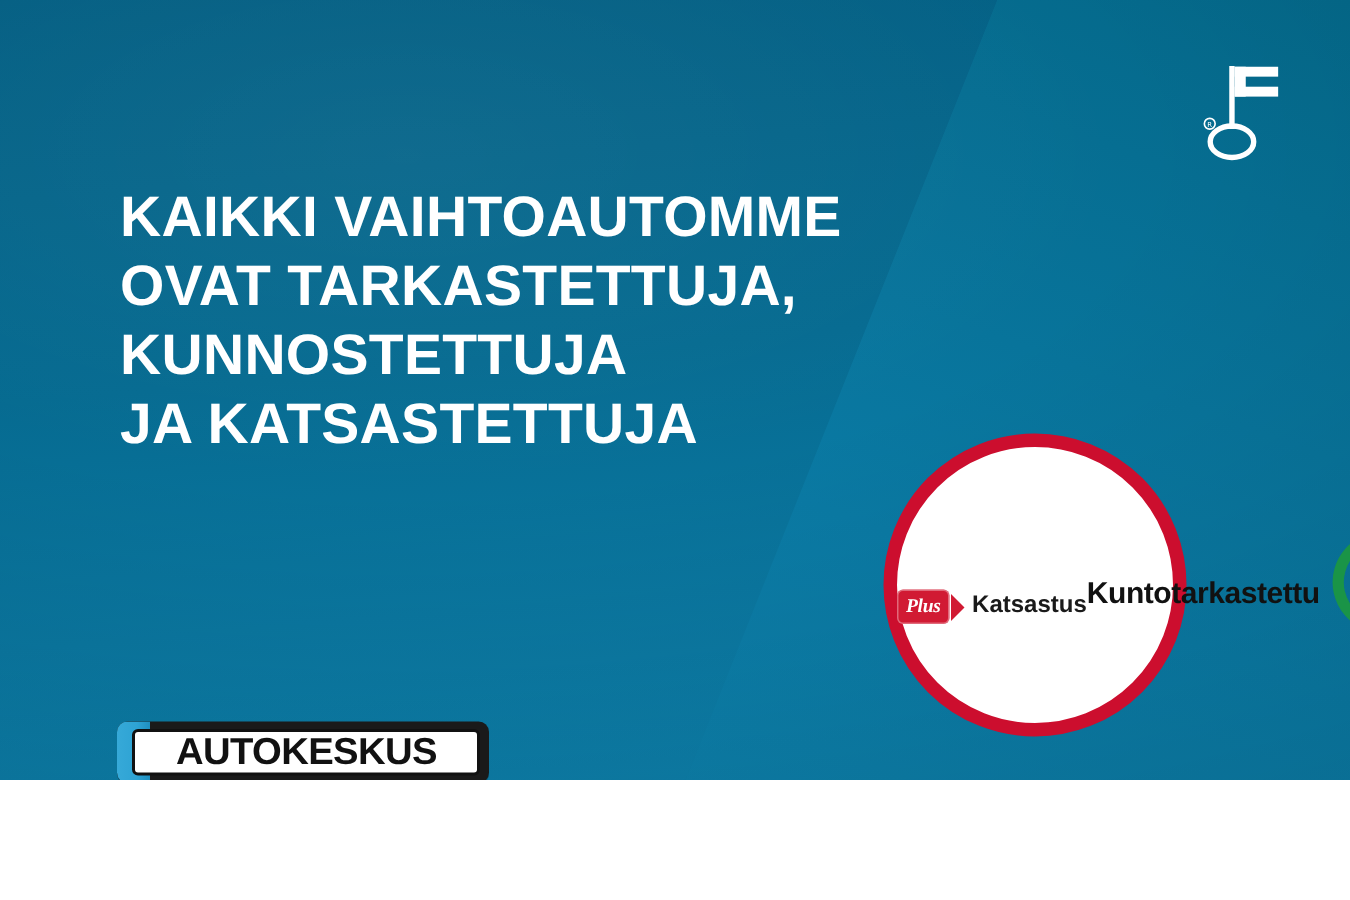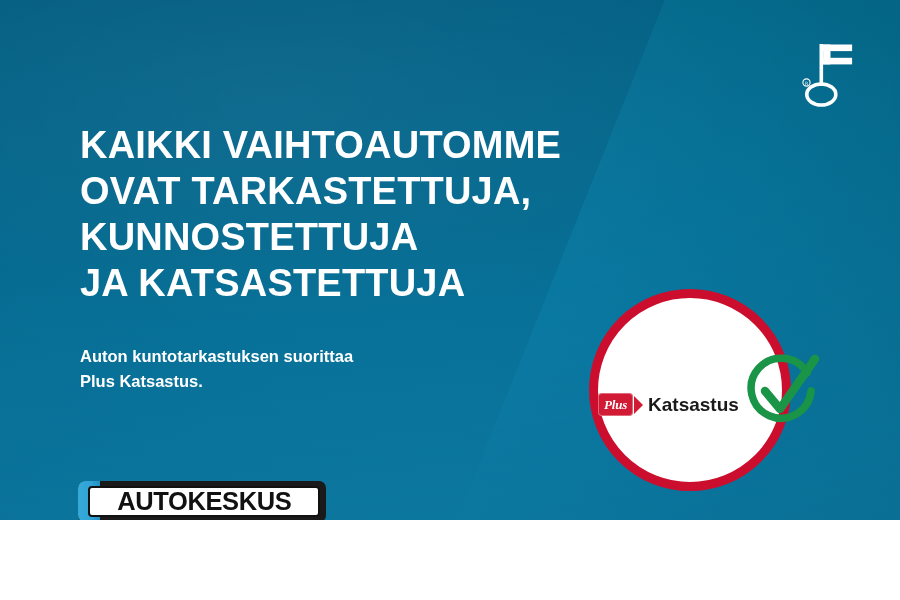--- a/index.html
+++ b/index.html
@@ -169,21 +169,21 @@
   .plus-tail {
     width: 0; height: 0;
     border-left: 9px solid #d11a33;
     border-bottom: 9px solid transparent;
     border-top: 9px solid transparent;
     margin-left: -1px;
     transform: translateY(1px);
   }
   .seal-brand-name {
     color: #1a1a1a;
-    font-size: 19px;
+    font-size: 16px;
     font-weight: bold;
     line-height: 1;
     margin-left: 3px;
     text-align: right;
   }
   .seal-title {
     margin-top: 12px;
     color: #111111;
     font-size: 20px;
     font-weight: bold;
@@ -218,40 +218,39 @@
       <circle cx="22.5" cy="56.5" r="3.6" fill="none" stroke="#ffffff" stroke-width="1.1"></circle>
       <text x="22.5" y="58.6" font-size="4.6" fill="#ffffff" text-anchor="middle" font-family="DejaVu Sans, sans-serif">R</text>
     </svg>
   </div>
 
   <div class="headline">KAIKKI VAIHTOAUTOMME
 OVAT TARKASTETTUJA,
 KUNNOSTETTUJA
 JA KATSASTETTUJA</div>
 
-  <div class="subhead">Auton kuntotarkastuksen suorittaa
-Plus Katsastus.</div>
 
   <div class="plate-wrap">
     <div class="plate">
       <div class="plate-eu-band"></div>
       <div class="plate-inner">
         <span class="plate-text">AUTOKESKUS</span>
       </div>
     </div>
   </div>
 
   <div class="seal">
     <div class="seal-brandrow">
       <div class="plus-chip">
         <span class="plus-chip-text">Plus</span>
       </div>
       <div class="plus-tail"></div>
       <span class="seal-brand-name">Katsastus</span>
     </div>
+    <div class="seal-title">Kuntotarkastettu</div>
     <div class="seal-check">
       <svg width="88" height="82" viewBox="0 0 88 82" aria-hidden="true">
 
         <path d="M68 22 A30 30 0 1 0 72 40" fill="none" stroke="#1a9447" stroke-width="7.5" stroke-linecap="round"></path>
 
         <path d="M26 40 L41 58 L76 8" fill="none" stroke="#1a9447" stroke-width="8.5" stroke-linecap="round" stroke-linejoin="round"></path>
       </svg>
     </div>
   </div>
 

